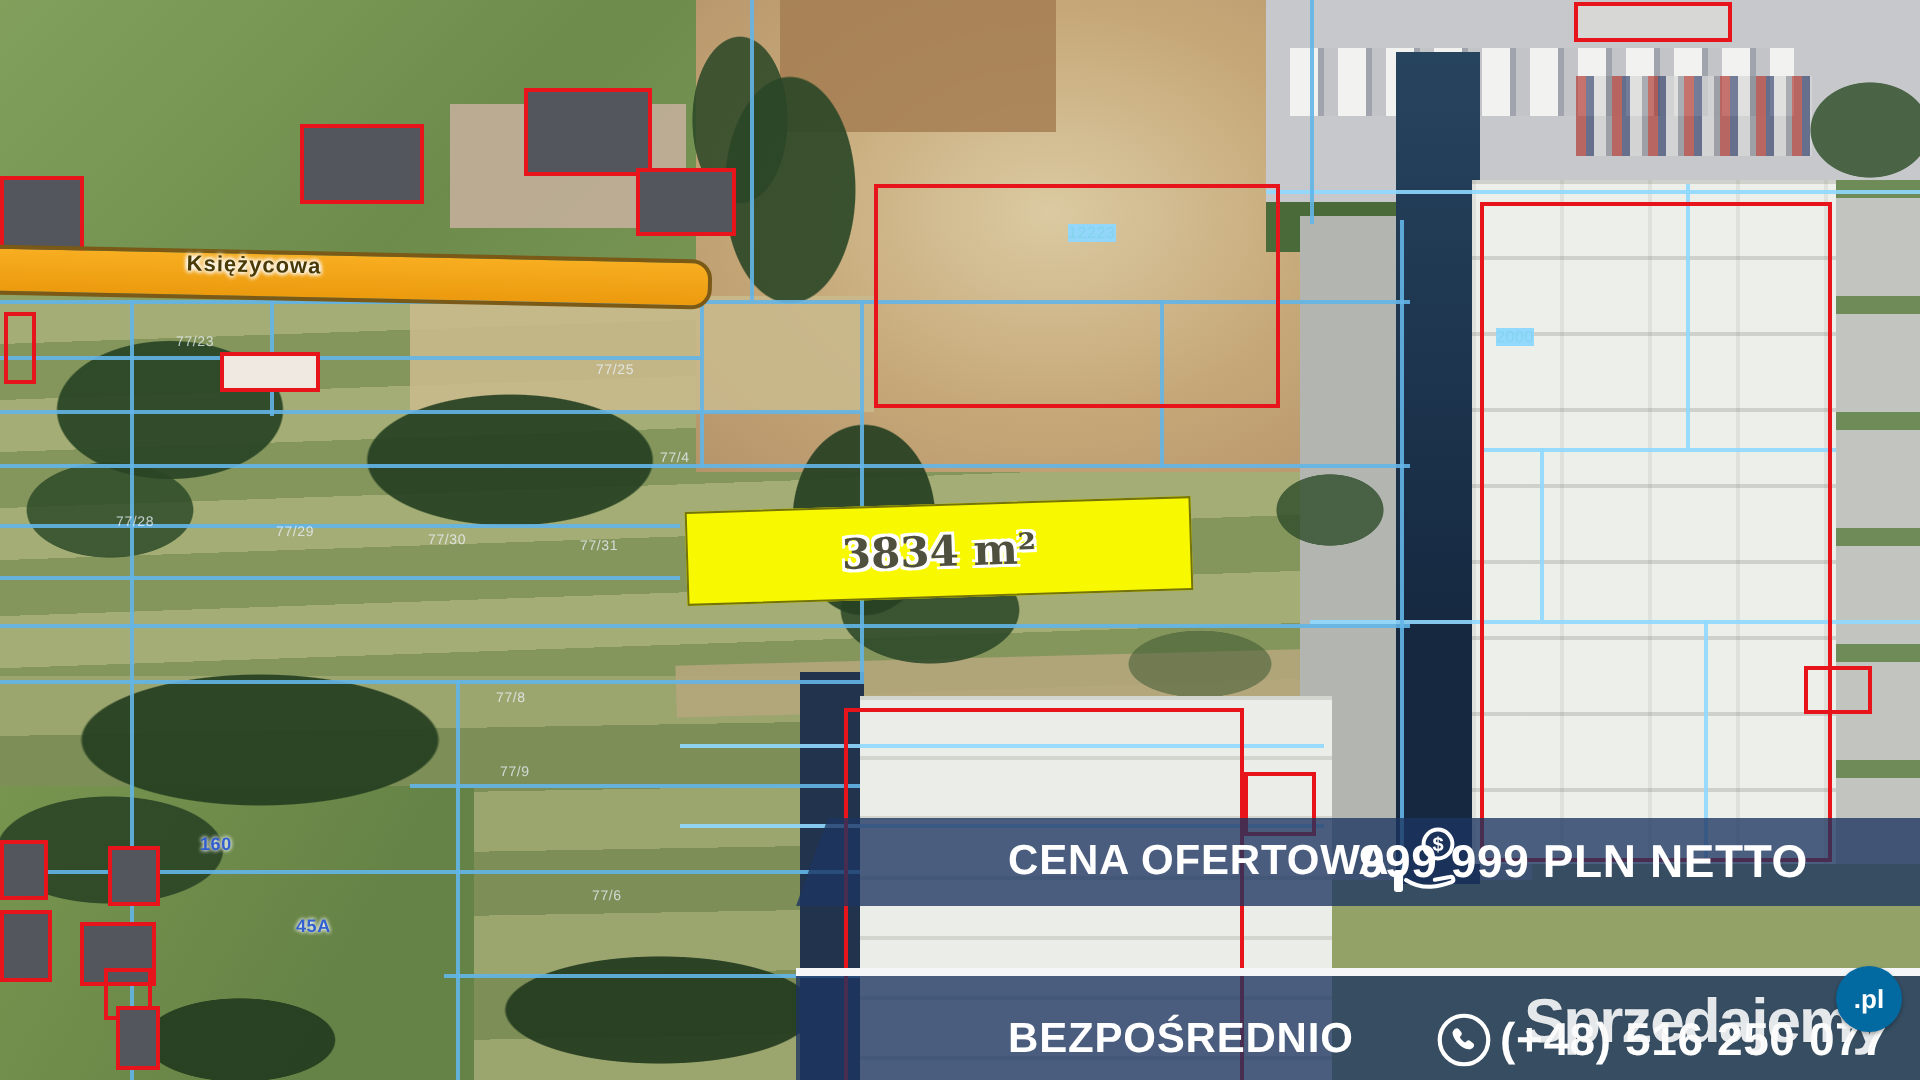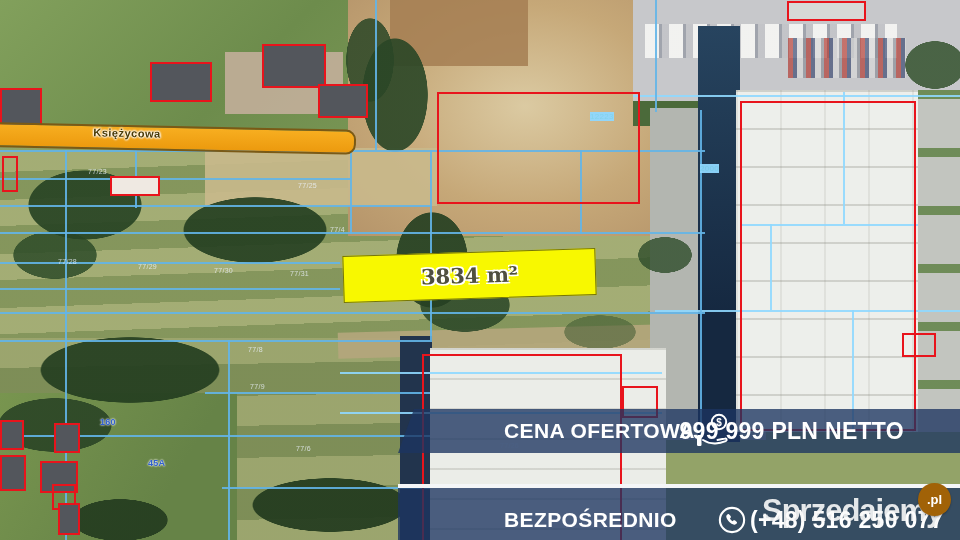--- a/index.html
+++ b/index.html
@@ -101,21 +101,21 @@
   .v-price{right:56px;}
   .v-phone{left:352px;}
   .bar-icon{position:absolute;top:50%;transform:translateY(-50%);}
   .i-money{left:296px;width:42px;height:38px;}
   .i-phone{left:320px;width:28px;height:28px;}
   
   .wm{left:740px;top:480px;width:220px;height:60px;pointer-events:none;}
   .wm-word{position:absolute;left:22px;top:13px;font-size:31px;font-weight:bold;
     color:rgba(255,255,255,.88);letter-spacing:-1px;text-shadow:0 0 1px rgba(0,0,0,.15);}
   .wm-circle{position:absolute;left:178px;top:3px;width:33px;height:33px;border-radius:50%;
-    background:#a16207;display:flex;align-items:center;justify-content:center;
+    background:#0369a1;display:flex;align-items:center;justify-content:center;
     box-shadow:0 1px 2px rgba(0,0,0,.3);}
   .wm-tld{color:#fff;font-size:13px;font-weight:bold;}
 </style>
 </head>
 <body>
 
 <div class="stage">
 
   <div class="abs lawn-tl"></div>
   <div class="abs pave-tl"></div>
@@ -189,22 +189,22 @@
   <div class="abs road"></div>
   <div class="abs road-label">Księżycowa</div>
 
   <div class="abs ypar">
     <span class="ypar-label">3834 m²</span>
   </div>
 
   <div class="abs" style="left:0;top:0;width:960px;height:540px;pointer-events:none">
       <span class="plabel blue" style="left: 100px; top: 417px;">160</span>
       <span class="plabel blue" style="left: 148px; top: 458px;">45A</span>
-      <span class="plabel cyan" style="left: 590px; top: 112px;">12223</span>
-      <span class="plabel cyan" style="left: 700px; top: 164px; text-align: right;">2000</span>
+      <span class="plabel cyan" style="left: 534px; top: 112px;">12223</span>
+      <span class="plabel cyan" style="left: 748px; top: 164px; text-align: right;">2000</span>
       <span class="plabel" style="left: 88px; top: 168px;">77/23</span>
       <span class="plabel" style="left: 298px; top: 182px;">77/25</span>
       <span class="plabel" style="left: 330px; top: 226px;">77/4</span>
       <span class="plabel" style="left: 58px; top: 258px;">77/28</span>
       <span class="plabel" style="left: 138px; top: 263px;">77/29</span>
       <span class="plabel" style="left: 214px; top: 267px;">77/30</span>
       <span class="plabel" style="left: 290px; top: 270px;">77/31</span>
       <span class="plabel" style="left: 248px; top: 346px;">77/8</span>
       <span class="plabel" style="left: 250px; top: 383px;">77/9</span>
       <span class="plabel" style="left: 500px; top: 442px;">77/26</span>

